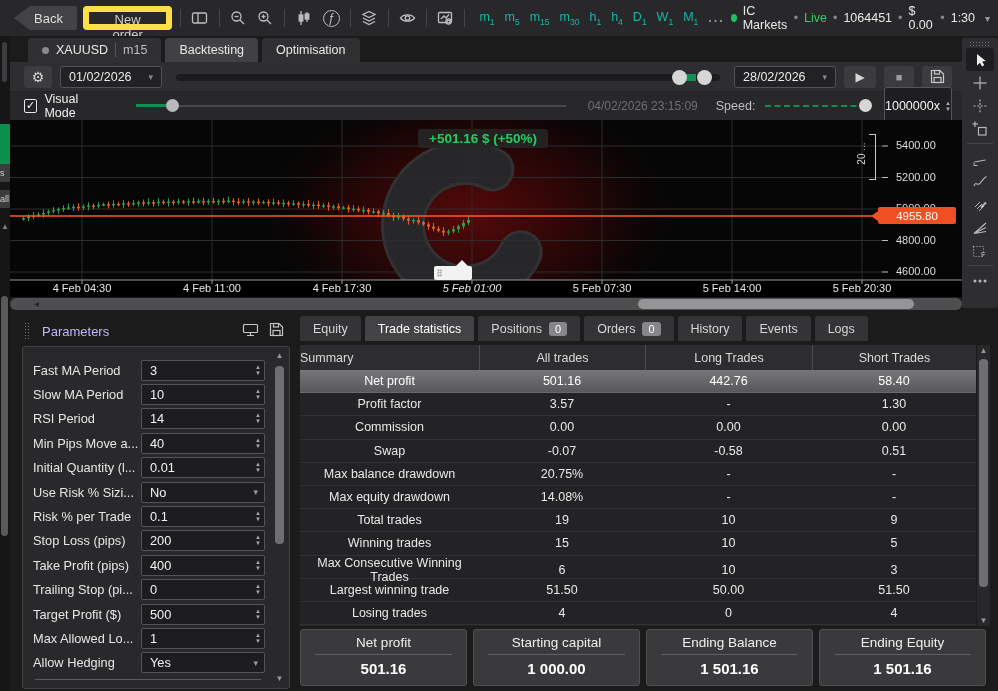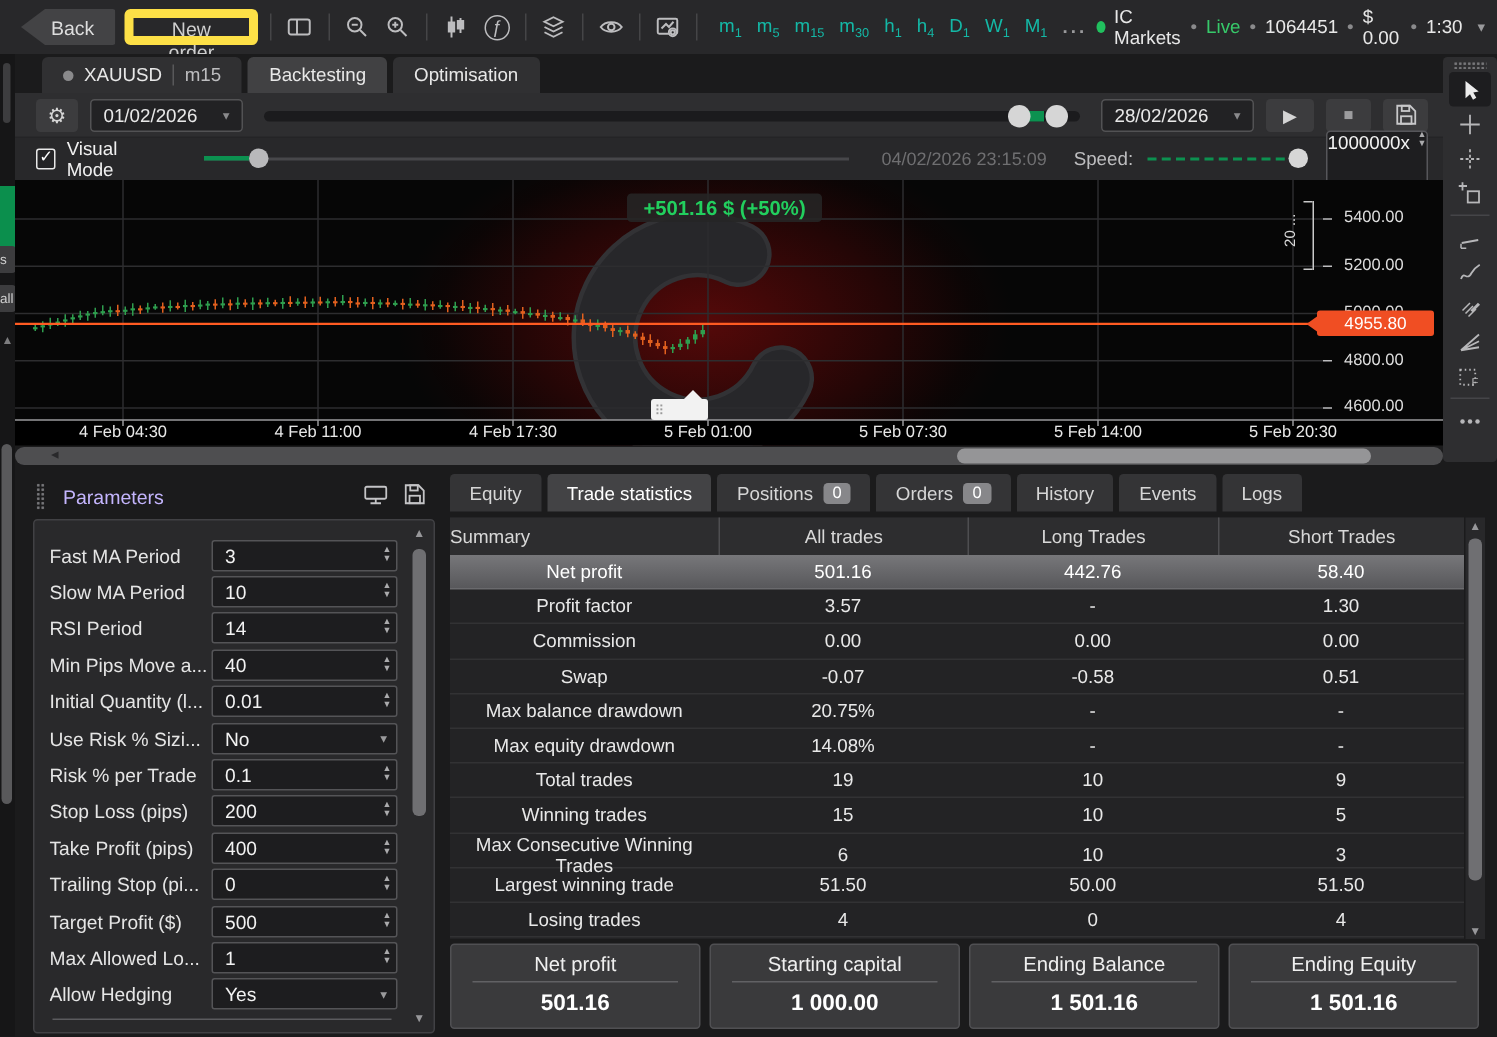--- a/index.html
+++ b/index.html
@@ -74,21 +74,21 @@
   #vm-slider { position:relative; width:452px; height:14px; margin-left:26px; }
   #vm-track { position:absolute; left:0; right:0; top:6px; height:2px; background:#47474a; }
   #vm-fill { position:absolute; left:0; width:7%; top:5px; height:3px; background:#0c9150; }
   #vm-handle { position:absolute; left:7%; top:0; width:13px; height:13px; background:#b9b9bb; border-radius:50%; }
   #bt-time { margin-left:10px; width:128px; text-align:right; color:#6f6f71; font-size:12px; }
   #speed-label { margin-left:18px; color:#bdbdbf; font-size:12.5px; }
   #speed-slider { position:relative; width:112px; height:14px; margin-left:10px; }
   #speed-track { position:absolute; left:0; right:6px; top:6px; border-top:2px dashed #0c9150; }
   #speed-handle { position:absolute; right:0; top:0; width:13px; height:13px; background:#d6d6d6; border-radius:50%; }
   #speed-box { margin-left:12px; width:68px; height:38px; background:#1e1e20; border:1px solid #56565a;
-    border-radius:3px; display:flex; align-items:flex-start; }
+    border-radius:3px; display:flex; align-items:center; }
   #speed-box .val { flex:1; text-align:right; font-size:12.5px; color:#f2f2f2; padding-right:2px; }
   .spin-col { display:flex; flex-direction:column; justify-content:center; padding:0 3px; gap:1px; }
   .spin-col span { font-size:6px; color:#ababad; line-height:5px; }
 
   
   #chart { position:absolute; left:10px; top:120px; width:952px; height:177px; background:#060606; overflow:hidden; }
   #glow { position:absolute; left:190px; top:-70px; width:540px; height:330px;
     background:radial-gradient(closest-side, rgba(150,12,12,.55), rgba(95,6,6,.34) 45%, rgba(45,0,0,.14) 66%, transparent 76%); }
   #logo { position:absolute; left:330px; top:-20px; }
   #plot { position:absolute; left:0; top:0; }
@@ -563,21 +563,21 @@
         <line x1="872" y1="26" x2="878" y2="26" stroke="#bdbdbf" stroke-width="1"></line>
         <line x1="872" y1="57.5" x2="878" y2="57.5" stroke="#bdbdbf" stroke-width="1"></line>
         <line x1="872" y1="89" x2="878" y2="89" stroke="#bdbdbf" stroke-width="1"></line>
         <line x1="872" y1="120.5" x2="878" y2="120.5" stroke="#bdbdbf" stroke-width="1"></line>
         <line x1="872" y1="152" x2="878" y2="152" stroke="#bdbdbf" stroke-width="1"></line>
       </svg>
     <div id="time-labels">
         <span class="time-label" style="left: 72px;">4 Feb 04:30</span>
         <span class="time-label" style="left: 202px;">4 Feb 11:00</span>
         <span class="time-label" style="left: 332px;">4 Feb 17:30</span>
-        <span class="time-label" style="left: 462px;">5 Feb 01:00</span>
+        <span class="time-label" style="left: 462px; font-style: italic;">5 Feb 01:00</span>
         <span class="time-label" style="left: 592px;">5 Feb 07:30</span>
         <span class="time-label" style="left: 722px;">5 Feb 14:00</span>
         <span class="time-label" style="left: 852px;">5 Feb 20:30</span>
       </div>
     <div id="price-labels">
         <span class="price-label" style="top: 19px;">5400.00</span>
         <span class="price-label" style="top: 50.5px;">5200.00</span>
         <span class="price-label" style="top: 82px;">5000.00</span>
         <span class="price-label" style="top: 113.5px;">4800.00</span>
         <span class="price-label" style="top: 145px;">4600.00</span>

